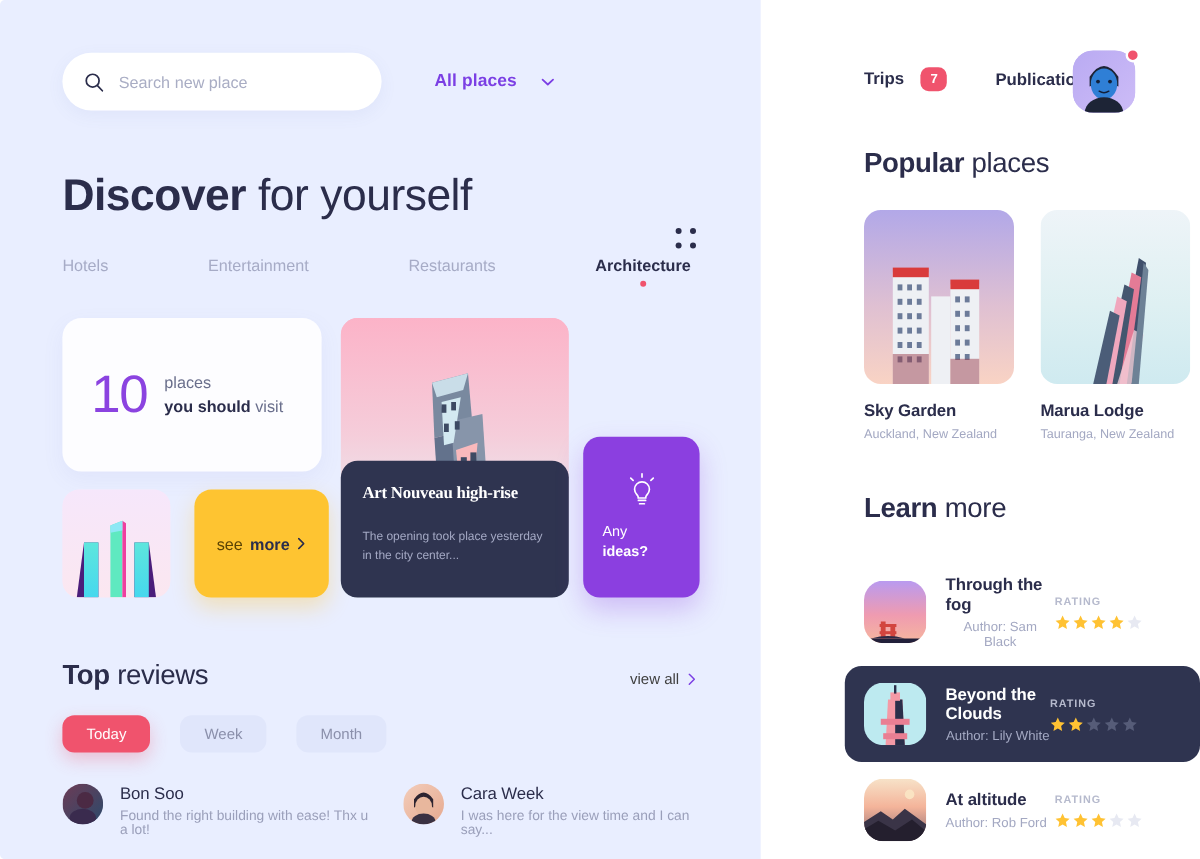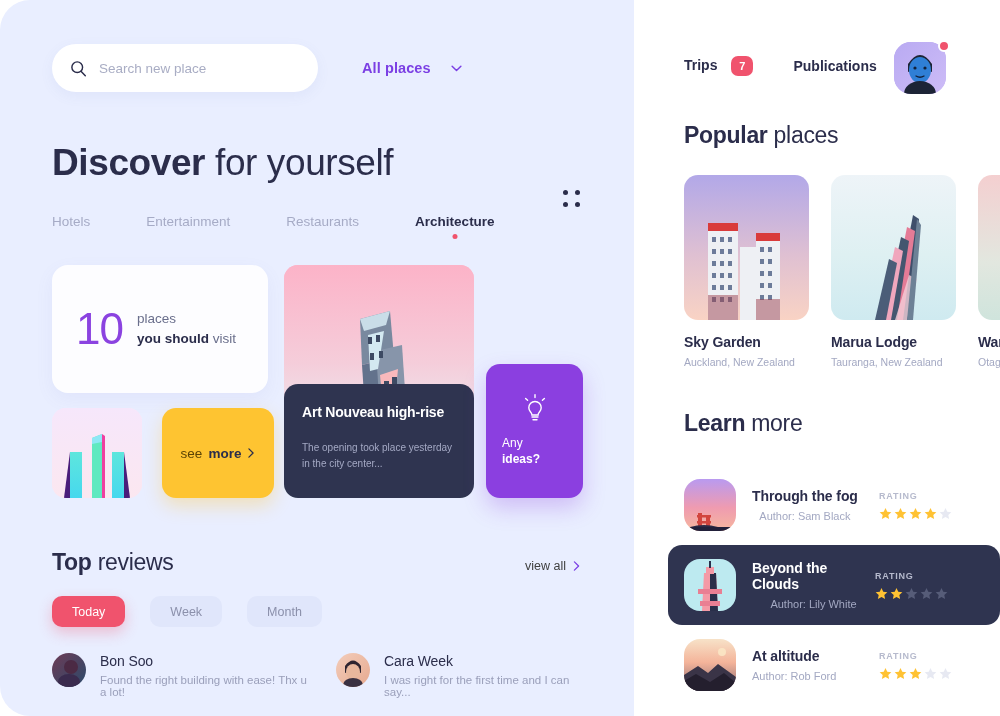--- a/index.html
+++ b/index.html
@@ -7,21 +7,21 @@
   html, body {
     width: 1000px; height: 716px;
     background: #ffffff;
     font-family: "Liberation Sans", sans-serif;
     overflow: hidden;
   }
   .app {
     position: relative;
     width: 1000px; height: 716px;
     background: #ffffff;
-    border-radius: 30px;
+    border-radius: 4px;
     overflow: hidden;
     display: flex;
   }
 
   
   .left-panel {
     width: 634px; height: 716px;
     background: #e9eeff;
     position: relative;
     flex: 0 0 634px;
@@ -63,20 +63,21 @@
     letter-spacing: -.4px;
     font-weight: 300;
   }
   .discover b { font-weight: bold; }
 
   
   .tabs {
     display: flex; align-items: center;
     padding: 30px 0 0 52px;
     position: relative;
+    gap: 27px;
   }
   .tab {
     color: #a6abc6; font-size: 13.5px; cursor: pointer;
     position: relative; margin-right: 56px;
     padding-bottom: 10px;
   }
   .tab.active { color: #2b2d4b; font-weight: bold; }
   .tab.active .dot {
     position: absolute; left: 50%; transform: translateX(-50%);
     bottom: 0; width: 5px; height: 5px; border-radius: 50%;
@@ -126,21 +127,21 @@
     width: 190px; height: 233px;
     border-radius: 14px; overflow: hidden;
     background: linear-gradient(180deg,#fcb9cd 0%, #f7cedd 35%, #ecf3f8 78%, #e7f3f7 100%);
   }
   .hero-caption {
     position: absolute; left: 232px; top: 119px;
     width: 190px; height: 114px;
     background: #2f3450; border-radius: 14px;
     padding: 20px 18px 0 18px;
   }
-  .hero-title { color: #fff; font-size: 14px; font-weight: bold; letter-spacing: -.2px; }
+  .hero-title { color: #fff; font-size: 14px; font-weight: bold; letter-spacing: -.2px; font-family: Liberation Serif, serif; }
   .hero-sub { color: #a4a9c4; font-size: 10px; line-height: 1.55; margin-top: 20px; }
 
   .card-idea {
     position: absolute; left: 434px; top: 99px;
     width: 97px; height: 134px; border-radius: 14px;
     background: #8b3fe0;
     display: flex; flex-direction: column; align-items: center;
     justify-content: center; cursor: pointer;
     box-shadow: 0 10px 22px rgba(139,63,224,.28);
   }
@@ -175,21 +176,21 @@
     padding: 26px 40px 0 52px;
   }
   .review { display: flex; gap: 14px; align-items: flex-start; }
   .avatar { width: 34px; height: 34px; border-radius: 50%; flex: 0 0 34px; overflow: hidden; }
   .rv-name { font-size: 14px; color: #2b2d4b; letter-spacing: -.1px; }
   .rv-text { font-size: 11.5px; color: #9a9fba; margin-top: 5px; }
 
   
   .right-panel {
     flex: 1; height: 716px; background: #ffffff;
-    position: relative; overflow: hidden;
+    position: relative; overflow: hidden; padding-left: 36px;
   }
   .top-nav {
     display: flex; align-items: center;
     padding: 56px 0 0 50px;
   }
   .nav-item { font-size: 14px; color: #2b2d4b; font-weight: bold; cursor: pointer; }
   .nav-badge {
     margin-left: 10px; background: #f0536d; color: #fff;
     font-size: 11px; font-weight: bold;
     border-radius: 7px; padding: 4px 8px; display: inline-block;
@@ -459,21 +460,21 @@
                 </linearGradient>
               </defs>
               <rect width="34" height="34" fill="url(#a2)"></rect>
               <path d="M9 13 Q17 2 25 13 L25 20 Q17 16 9 20 Z" fill="#2e2430"></path>
               <ellipse cx="17" cy="19" rx="7" ry="8" fill="#e8b79d"></ellipse>
               <ellipse cx="17" cy="32" rx="10" ry="7" fill="#3a3142"></ellipse>
             </svg>
         </div>
         <div>
           <div class="rv-name">Cara Week</div>
-          <div class="rv-text">I was right for the first time and I can say...</div>
+          <div class="rv-text">I was here for the view time and I can say...</div>
         </div>
       </div>
 
     </div>
   </div>
 
   <div class="right-panel">
 
     <div class="top-nav">
       <div class="nav-item">

